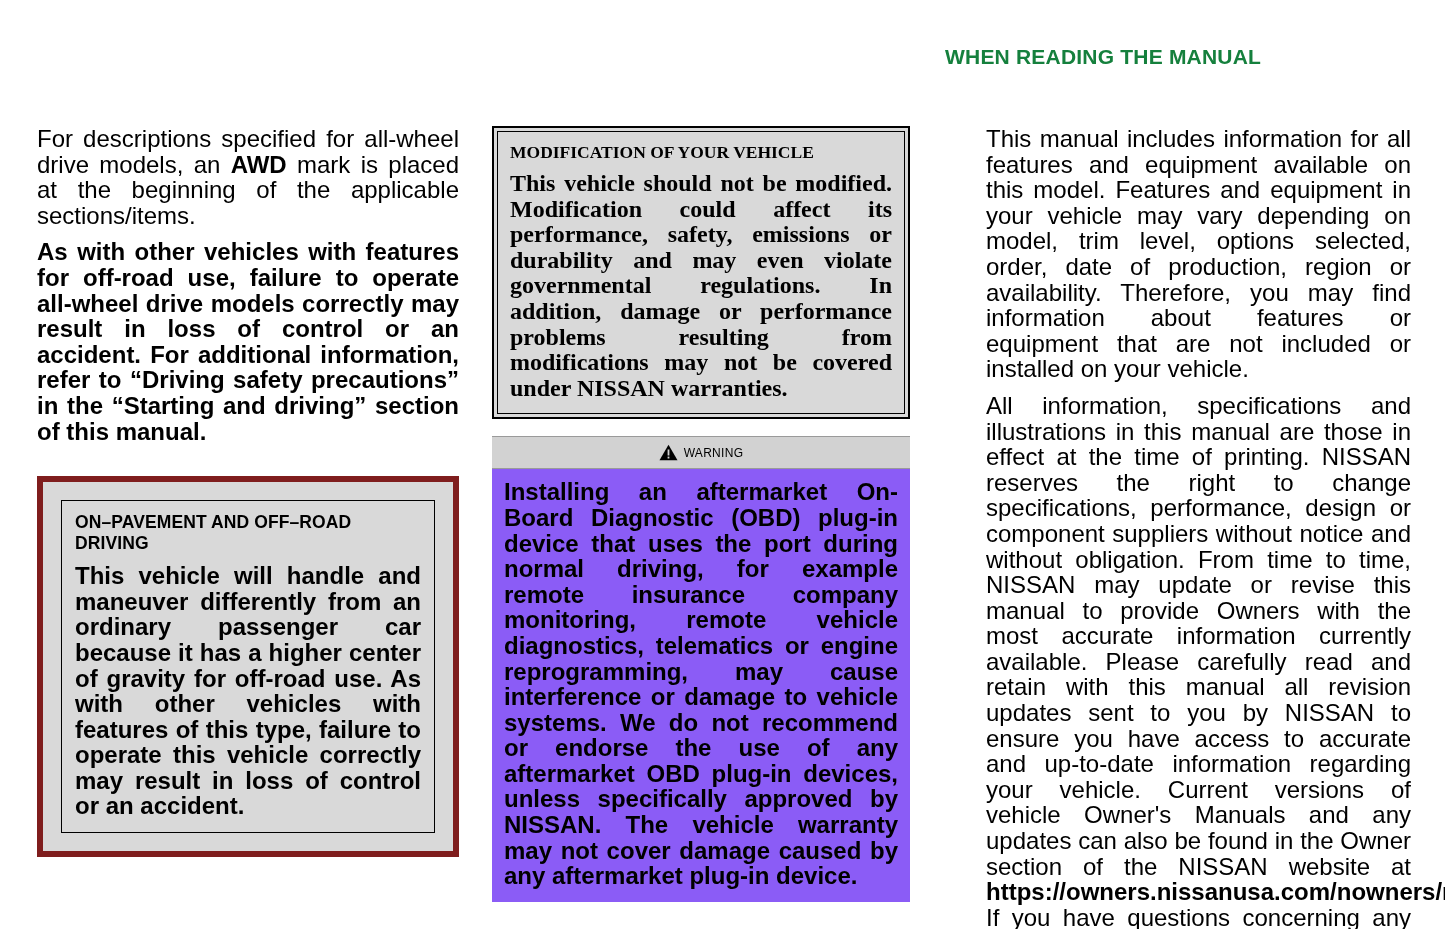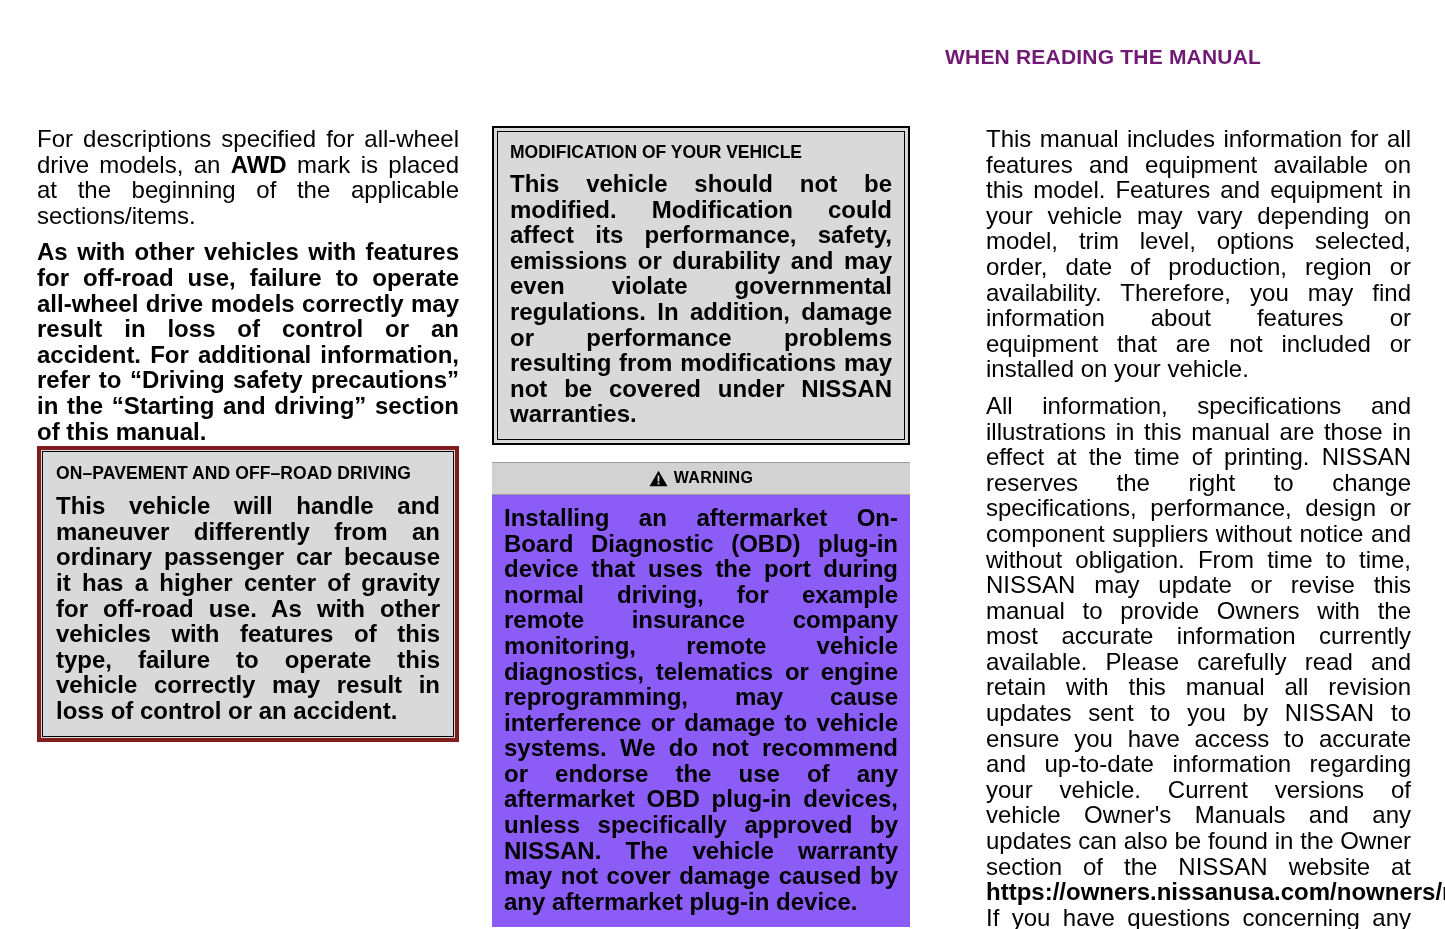--- a/index.html
+++ b/index.html
@@ -22,21 +22,21 @@
     box-sizing: border-box;
   }
   .header-title {
     position: absolute;
     top: 45px;
     left: 945px;
     width: 430px;
     font-size: 21px;
     font-weight: bold;
     letter-spacing: 0.2px;
-    color: #701a75;
+    color: #15803d;
   }
   .col {
     position: absolute;
     top: 126px;
     width: 422px;
   }
   .col-1 { left: 37px; }
   .col-2 { left: 492px; width: 418px; }
   .col-3 { left: 986px; width: 425px; }
 
@@ -45,24 +45,24 @@
     font-size: 24px;
     line-height: 25.6px;
     text-align: justify;
     text-justify: inter-word;
   }
   .para + .para { margin-top: 11px; }
   .bold { font-weight: bold; }
 
   
   .box-outer {
-    border: 4px solid #7f1d1d;
+    border: 6px solid #7f1d1d;
     background: #d9d9d9;
-    padding: 1px;
-    margin-top: 2px;
+    padding: 18px;
+    margin-top: 32px;
   }
   .box-inner {
     border: 1px solid #000;
     padding: 11px 13px 13px 13px;
     background: #d9d9d9;
   }
   .box-title {
     font-size: 17.5px;
     font-weight: bold;
     margin-bottom: 9px;
@@ -70,20 +70,21 @@
   }
   .box-outer p {
     font-weight: bold;
   }
 
   
   .mod-box {
     border: 2px solid #000;
     background: #d9d9d9;
     padding: 3px;
+    font-family: Liberation Serif, serif;
   }
   .mod-inner {
     border: 1px solid #000;
     background: #d9d9d9;
     padding: 10px 12px 12px 12px;
   }
   .mod-title {
     font-size: 17.5px;
     font-weight: bold;
     margin-bottom: 8px;
@@ -96,22 +97,22 @@
     background: #d2d2d2;
     border-top: 1px solid #9a9a9a;
     border-bottom: 1px solid #9a9a9a;
     height: 31px;
     display: flex;
     align-items: center;
     justify-content: center;
     gap: 6px;
   }
   .warning-head .label {
-    font-size: 16px;
-    font-weight: bold;
+    font-size: 12px;
+    font-weight: normal;
     letter-spacing: 0.3px;
     text-align: right;
   }
   .warning-body {
     background: #8b5cf6;
     padding: 10px 12px 13px 12px;
   }
   .warning-body p { font-weight: bold; }
   svg.warn-icon { display:block; }
 </style>

